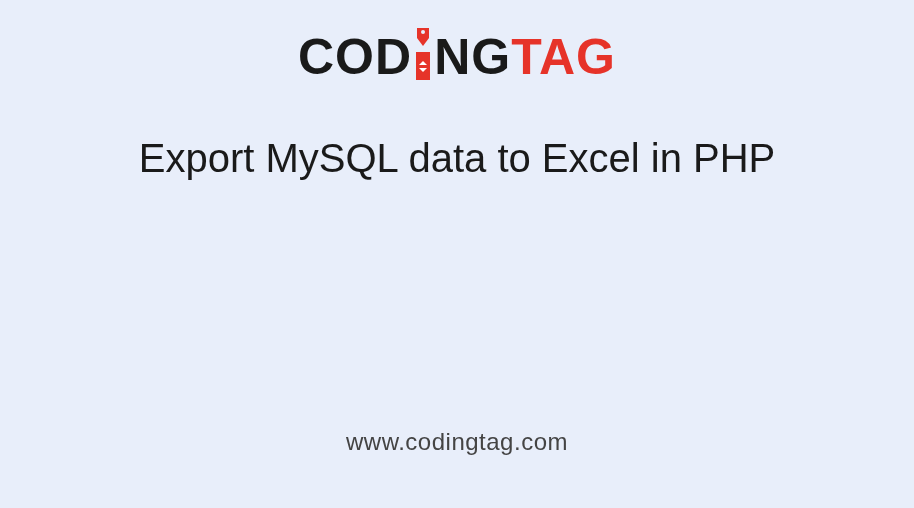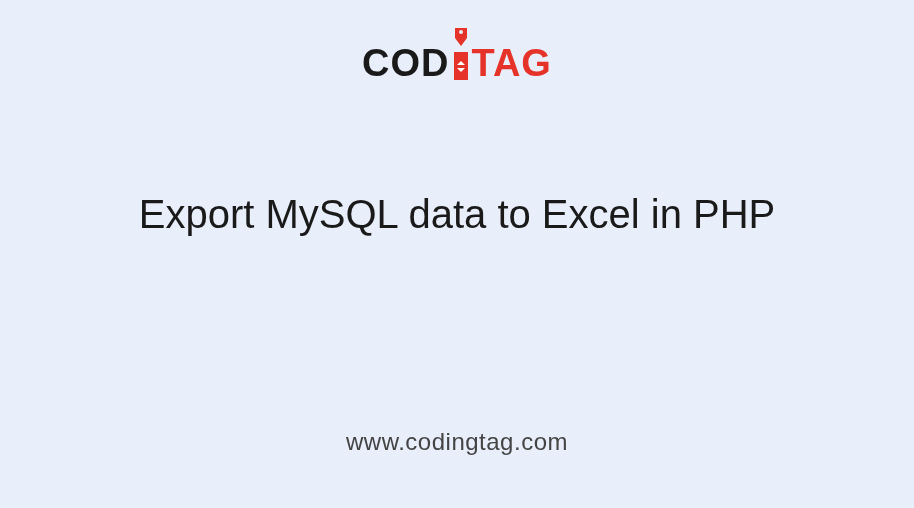--- a/index.html
+++ b/index.html
@@ -19,21 +19,21 @@
     }
     .logo-container {
       margin-top: 30px;
       display: flex;
       align-items: flex-end;
       justify-content: center;
     }
     .logo-text {
       font-family: Arial, Helvetica, sans-serif;
       font-weight: 900;
-      font-size: 38px;
+      font-size: 50px;
       letter-spacing: 1px;
       color: #1a1a1a;
       display: flex;
       align-items: flex-end;
       line-height: 1;
     }
     .logo-i {
       display: inline-flex;
       flex-direction: column;
       align-items: center;
@@ -65,21 +65,21 @@
     .chevron-up {
       border-bottom: 4px solid white;
     }
     .chevron-down {
       border-top: 4px solid white;
     }
     .logo-red {
       color: #e63329;
     }
     .main-title {
-      margin-top: 105px;
+      margin-top: 49px;
       font-size: 40px;
       color: #1a1a1a;
       text-align: center;
       font-weight: 400;
       line-height: 1.35;
       max-width: 700px;
     }
     .footer-url {
       position: absolute;
       bottom: 52px;
@@ -98,19 +98,20 @@
       <svg class="tag-icon" viewBox="0 0 18 22">
         <path d="M3 0 L15 0 L15 10 L9 18 L3 10 Z" fill="#e63329"></path>
         <circle cx="9" cy="4" r="2" fill="#e8eefa"></circle>
         <line x1="9" y1="0" x2="9" y2="-4" stroke="#999" stroke-width="1"></line>
       </svg>
       <span class="i-body">
         <span class="chevron chevron-up"></span>
         <span class="chevron chevron-down"></span>
       </span>
     </span>
+    <span>NG</span>
     <span class="logo-red">TAG</span>
   </div>
 </div>
 
 <h1 class="main-title">Export MySQL data to Excel in PHP</h1>
 
 <div class="footer-url">www.codingtag.com</div>
 
 </body></html>

